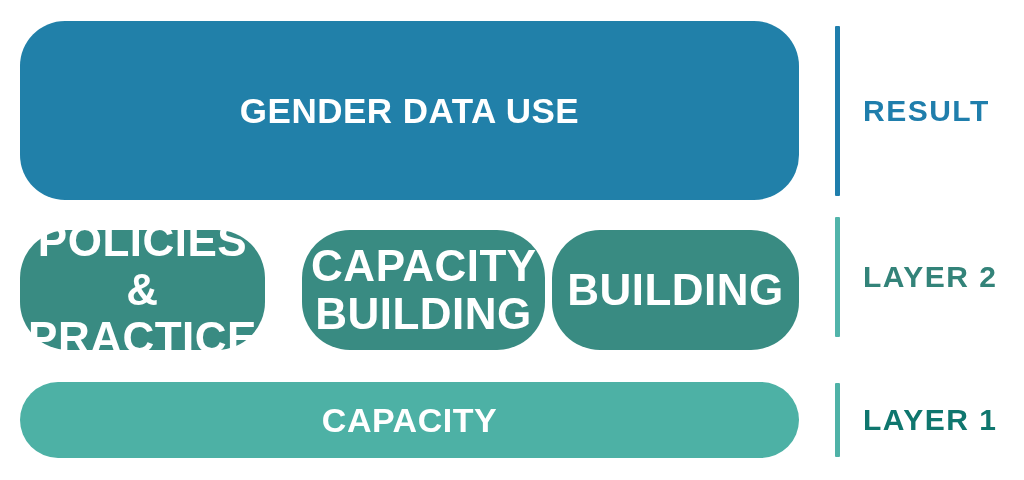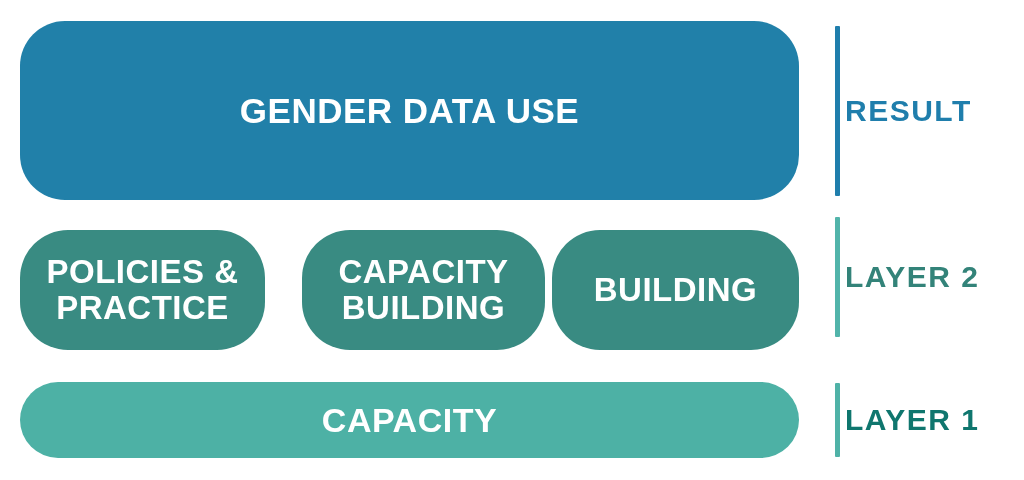--- a/index.html
+++ b/index.html
@@ -31,21 +31,21 @@
     background: #2180A9;
     border-radius: 45px;
     font-size: 35px;
     letter-spacing: 0.5px;
   }
   
   .l2-box {
     top: 230px; height: 120px;
     background: #398B82;
     border-radius: 48px;
-    font-size: 33px;
+    font-size: 44px;
     line-height: 1.1;
     letter-spacing: 0.5px;
     padding: 0 14px;
     box-sizing: border-box;
   }
   .l2-box.b1 { left: 20px;  width: 245px; }
   .l2-box.b2 { left: 302px; width: 243px; }
   .l2-box.b3 { left: 552px; width: 247px; }
   
   .l1-box {
@@ -61,21 +61,21 @@
     position: absolute;
     left: 835px;
     display: flex;
     align-items: center;
   }
   .tag-line {
     width: 5px;
     border-radius: 1px;
   }
   .tag-label {
-    margin-left: 5px;
+    margin-left: 23px;
     font-weight: 700;
     font-size: 30px;
     letter-spacing: 1.5px;
     white-space: nowrap;
   }
   .tag-result { top: 21px; height: 179px; }
   .tag-result .tag-line  { height: 170px; background: #1F7EAC; }
   .tag-result .tag-label { color: #1F7EAC; }
 
   .tag-layer2 { top: 217px; height: 120px; }

